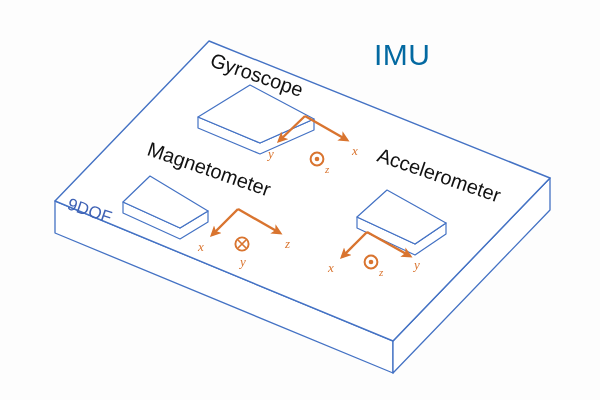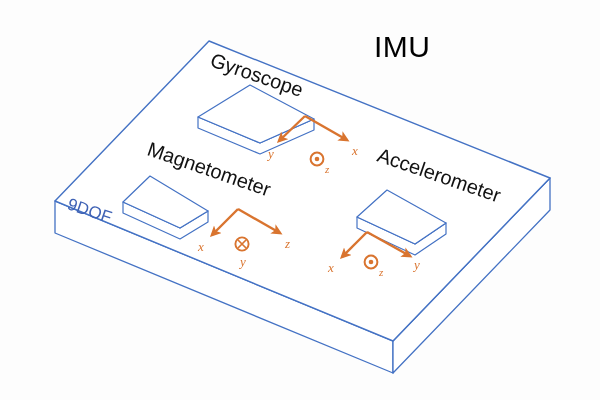--- a/index.html
+++ b/index.html
@@ -25,24 +25,24 @@
   .lbl {
     position: absolute;
     white-space: nowrap;
     color: #111111;
     font-family: "Liberation Sans", sans-serif;
     transform-origin: 0 50%;
     user-select: none;
   }
   #title-imu {
     left: 374px;
-    top: 30px;
+    top: 38px;
     font-size: 30px;
     letter-spacing: 0.5px;
-    color: #000000;
+    color: #0369a1;
   }
   #lbl-gyroscope {
     left: 211px;
     top: 48px;
     font-size: 20px;
     transform: rotate(19deg);
   }
   #lbl-magnetometer {
     left: 148px;
     top: 137px;

